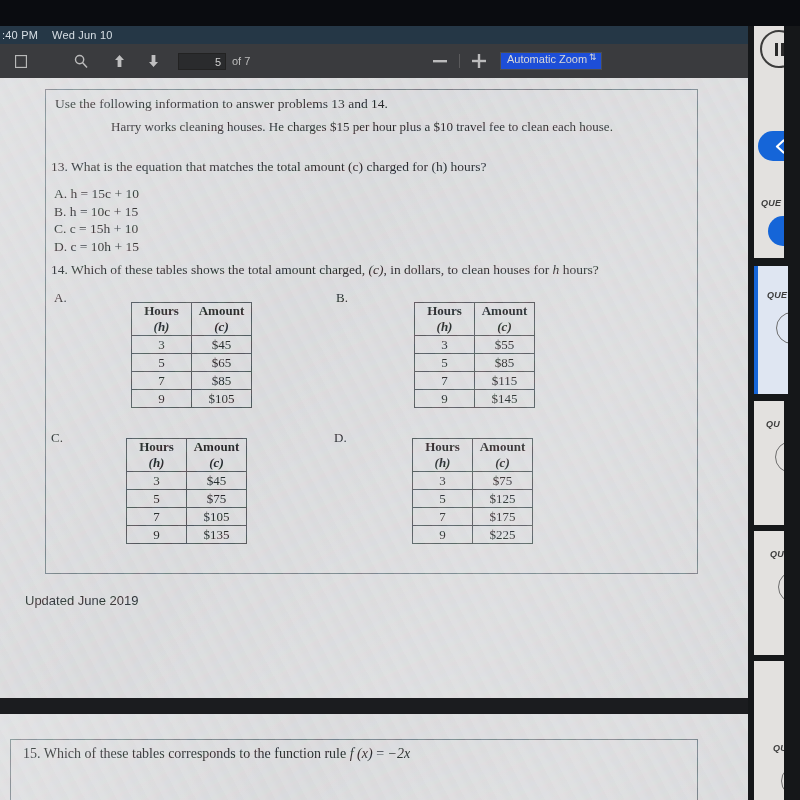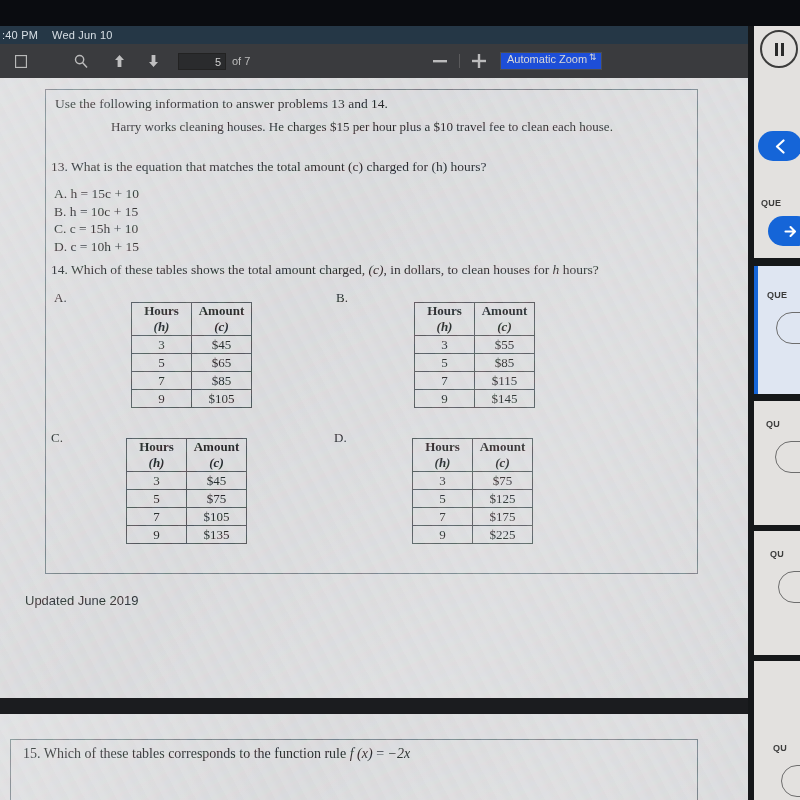--- a/index.html
+++ b/index.html
@@ -145,22 +145,23 @@
   .q15{position:absolute;left:12px;top:6px;font-size:14px;white-space:nowrap;}
   .ital{font-style:italic;}
 
   
   .rail{
     position:absolute;left:748px;top:26px;width:52px;height:774px;
     background:#151719;overflow:hidden;
   }
   .rail-inner{position:absolute;left:6px;top:0;width:46px;height:774px;}
   .rail-card{
-    position:absolute;left:0;width:46px;background:#e3e1df;overflow:hidden;
+    position:absolute;left:0;width:30px;background:#e3e1df;overflow:hidden;
     font-family:"Liberation Sans", sans-serif;
+    font-style:italic;
   }
   .rail-card.sel{background:#dfe6f2;border-left:4px solid #1565d8;}
   .rail-q{
     position:absolute;font-family:"Liberation Sans", sans-serif;
     font-size:9px;font-weight:bold;color:#3c3c3c;letter-spacing:.3px;white-space:nowrap;
   }
   .bluebtn{
     position:absolute;width:44px;height:30px;border-radius:16px;background:#1565d8;
     display:flex;align-items:center;justify-content:center;color:#fff;
     font-family:"Liberation Sans", sans-serif;font-size:15px;font-weight:bold;

